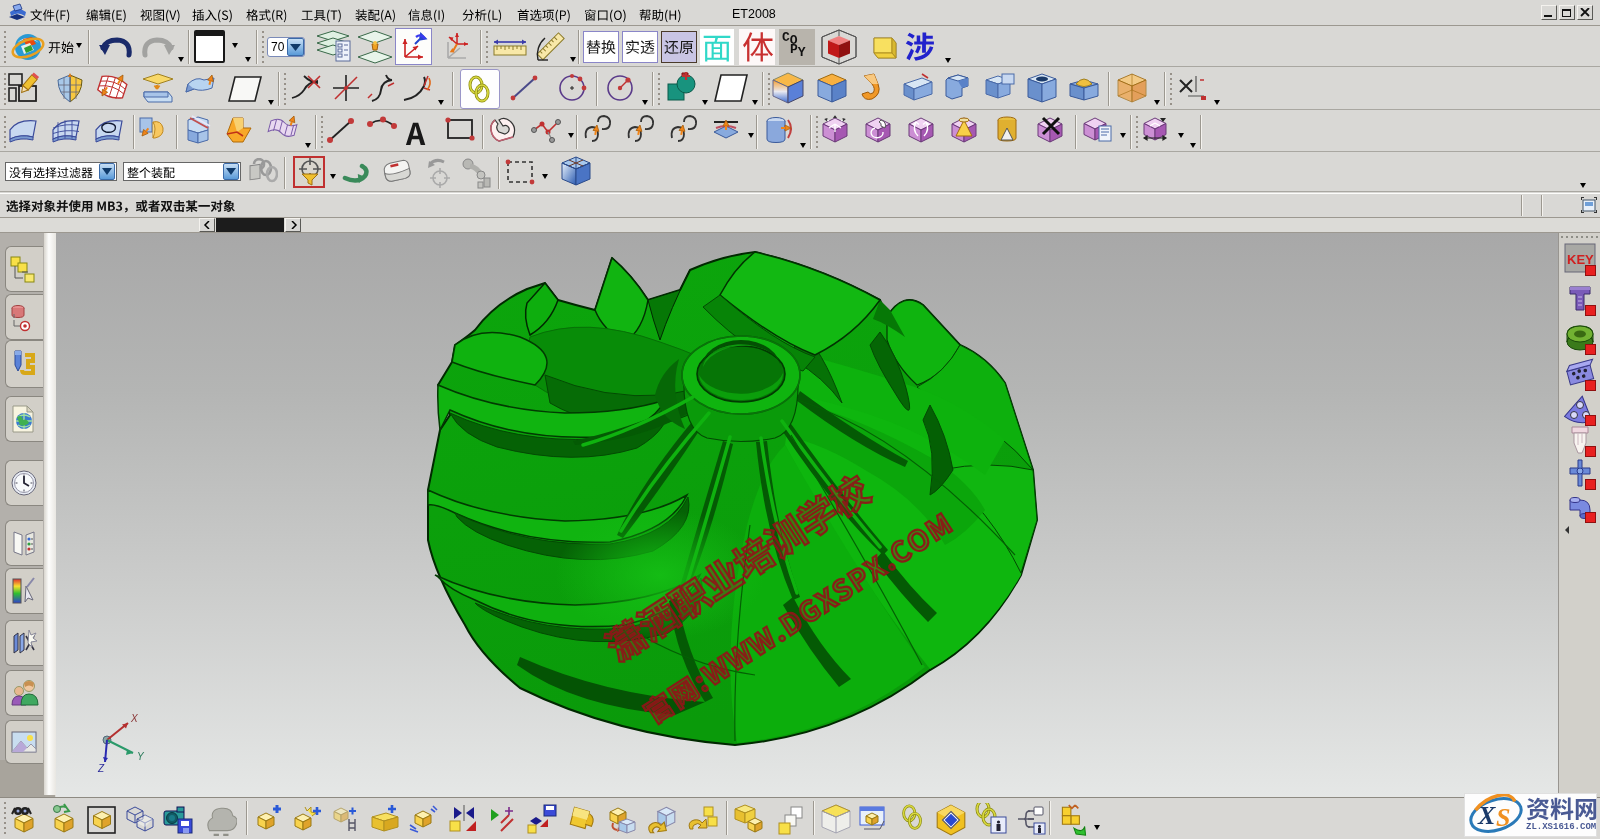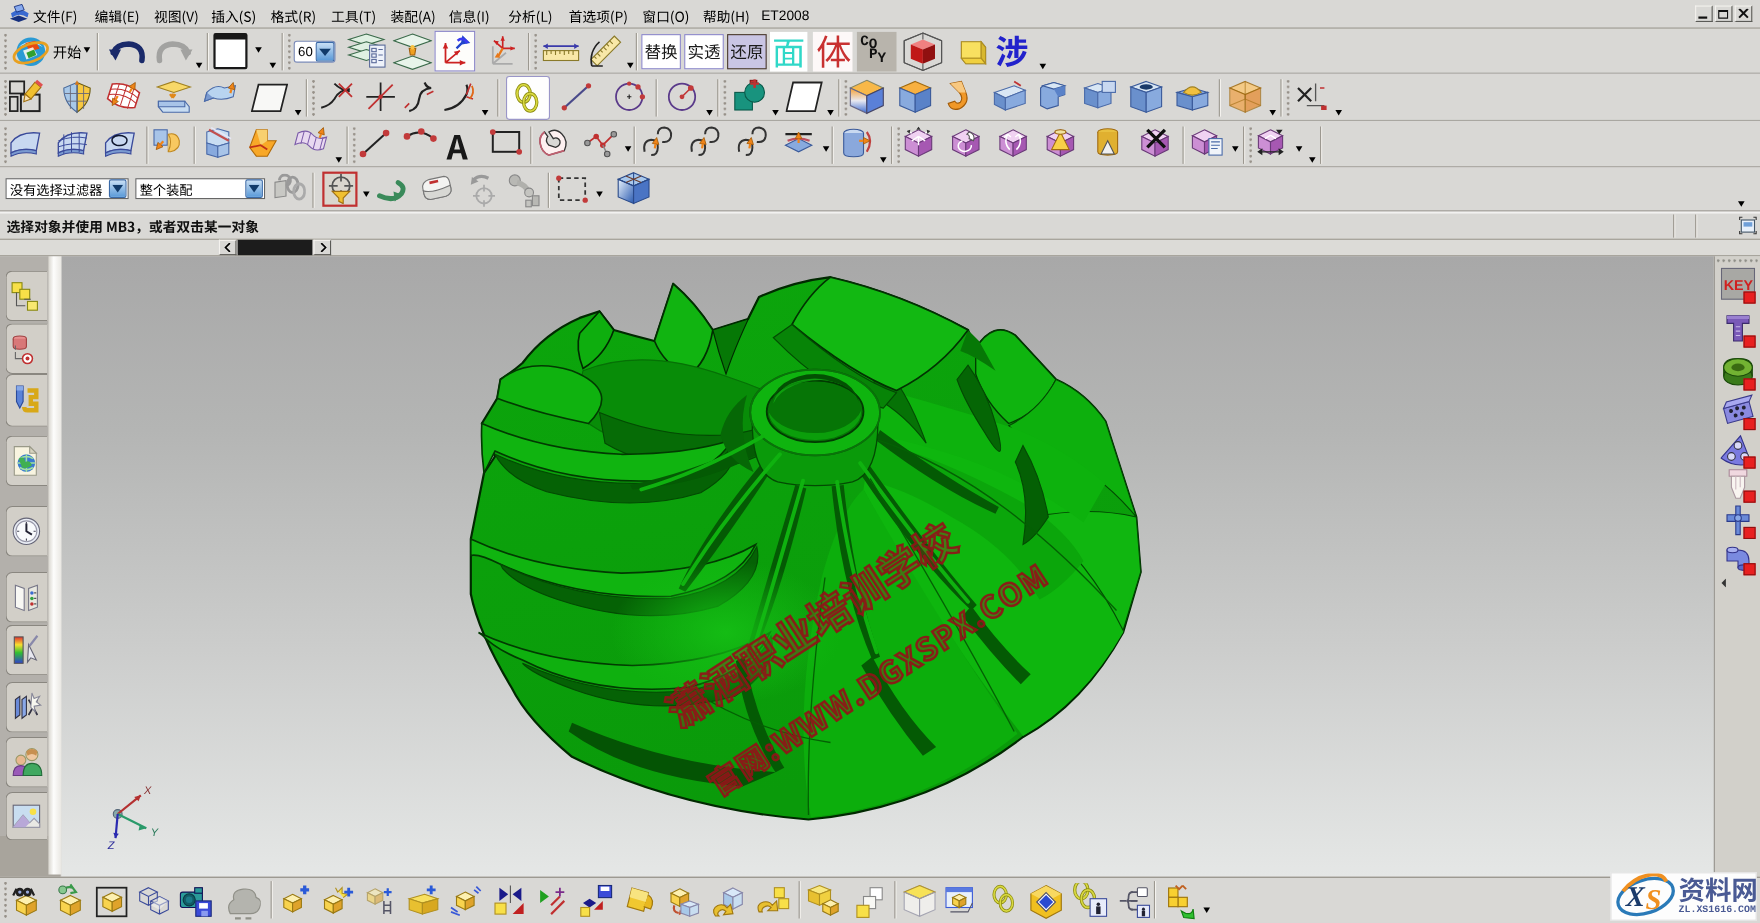--- a/index.html
+++ b/index.html
@@ -43,21 +43,21 @@
   </svg>
 <svg style="position:absolute;left:517px;top:6px;overflow:visible" width="55" height="18" viewBox="0 -13.8 55 18">
     <path d="M3.0 -3.9H9.4V-2.6H3.0ZM3.0 -4.7V-5.9H9.4V-4.7ZM3.0 -1.9H9.4V-0.6H3.0ZM2.9 -10.2C3.2 -9.8 3.7 -9.2 3.9 -8.8H0.7V-7.9H5.7C5.6 -7.5 5.5 -7.1 5.4 -6.7H2.1V1.0H3.0V0.3H9.4V1.0H10.4V-6.7H6.4L6.8 -7.9H11.9V-8.8H8.7C9.1 -9.2 9.5 -9.7 9.8 -10.2L8.8 -10.5C8.5 -10.0 8.0 -9.3 7.6 -8.8H4.3L4.9 -9.1C4.6 -9.5 4.1 -10.1 3.7 -10.6Z M13.3 -9.6C14.0 -9.0 14.8 -8.1 15.2 -7.5L16.0 -8.1C15.6 -8.7 14.7 -9.5 14.0 -10.1ZM18.1 -10.1C17.8 -9.0 17.2 -7.9 16.6 -7.2C16.8 -7.1 17.2 -6.8 17.4 -6.7C17.7 -7.0 17.9 -7.5 18.2 -8.0H20.0V-6.1H16.5V-5.3H18.8C18.6 -3.7 18.0 -2.5 16.2 -1.8C16.4 -1.6 16.6 -1.3 16.7 -1.0C18.8 -1.9 19.5 -3.3 19.7 -5.3H21.0V-2.4C21.0 -1.4 21.2 -1.2 22.1 -1.2C22.3 -1.2 23.2 -1.2 23.4 -1.2C24.1 -1.2 24.4 -1.6 24.5 -3.2C24.2 -3.2 23.8 -3.4 23.7 -3.5C23.6 -2.2 23.6 -2.0 23.3 -2.0C23.1 -2.0 22.4 -2.0 22.3 -2.0C22.0 -2.0 21.9 -2.1 21.9 -2.4V-5.3H24.4V-6.1H21.0V-8.0H23.9V-8.8H21.0V-10.5H20.0V-8.8H18.6C18.7 -9.1 18.9 -9.5 19.0 -9.9ZM15.6 -5.7H13.2V-4.8H14.7V-1.0C14.2 -0.8 13.6 -0.3 13.1 0.2L13.7 1.0C14.4 0.2 15.1 -0.4 15.5 -0.4C15.8 -0.4 16.2 -0.1 16.7 0.2C17.5 0.7 18.6 0.9 20.0 0.9C21.2 0.9 23.3 0.8 24.3 0.7C24.3 0.5 24.5 -0.0 24.6 -0.2C23.3 -0.1 21.4 -0.0 20.0 -0.0C18.7 -0.0 17.6 -0.1 16.9 -0.6C16.3 -0.9 16.0 -1.2 15.6 -1.2Z M32.7 -6.2V-3.6C32.7 -2.3 32.4 -0.7 29.0 0.2C29.2 0.4 29.5 0.8 29.6 1.0C33.1 -0.2 33.7 -2.0 33.7 -3.6V-6.2ZM33.6 -1.1C34.6 -0.5 35.8 0.4 36.4 1.0L37.0 0.3C36.4 -0.3 35.2 -1.1 34.2 -1.7ZM25.4 -2.3 25.6 -1.3C26.8 -1.7 28.3 -2.2 29.7 -2.7L29.6 -3.6L28.1 -3.1V-8.1H29.5V-9.0H25.6V-8.1H27.1V-2.8ZM30.2 -7.8V-1.9H31.1V-7.0H35.2V-1.9H36.1V-7.8H33.2C33.4 -8.2 33.6 -8.7 33.8 -9.1H37.0V-10.0H29.8V-9.1H32.7C32.5 -8.7 32.4 -8.2 32.2 -7.8Z M40.5 2.5 41.2 2.1C40.1 0.4 39.6 -1.8 39.6 -3.9C39.6 -6.0 40.1 -8.1 41.2 -9.9L40.5 -10.2C39.3 -8.3 38.6 -6.3 38.6 -3.9C38.6 -1.4 39.3 0.6 40.5 2.5Z M43.0 0.0H44.1V-3.7H45.6C47.7 -3.7 49.0 -4.5 49.0 -6.5C49.0 -8.5 47.7 -9.2 45.6 -9.2H43.0ZM44.1 -4.6V-8.2H45.5C47.1 -8.2 47.9 -7.8 47.9 -6.5C47.9 -5.2 47.1 -4.6 45.5 -4.6Z M50.9 2.5C52.0 0.6 52.7 -1.4 52.7 -3.9C52.7 -6.3 52.0 -8.3 50.9 -10.2L50.2 -9.9C51.2 -8.1 51.8 -6.0 51.8 -3.9C51.8 -1.8 51.2 0.4 50.2 2.1Z" fill="#000"></path>
   </svg>
 <svg style="position:absolute;left:584px;top:6px;overflow:visible" width="44" height="18" viewBox="0 -13.8 44 18">
     <path d="M4.6 -8.4C3.7 -7.6 2.3 -7.0 1.1 -6.7L1.6 -6.0C2.9 -6.4 4.3 -7.1 5.3 -8.0ZM7.2 -7.9C8.5 -7.3 10.1 -6.5 10.9 -5.9L11.5 -6.5C10.7 -7.1 9.0 -7.9 7.8 -8.4ZM5.4 -7.2C5.2 -6.8 4.9 -6.3 4.6 -5.9H2.1V1.0H3.0V0.5H9.6V1.0H10.6V-5.9H5.6C5.9 -6.2 6.1 -6.6 6.4 -7.0ZM3.0 -0.2V-5.2H9.6V-0.2ZM4.6 -2.7C5.1 -2.5 5.6 -2.3 6.1 -2.0C5.3 -1.6 4.4 -1.2 3.5 -1.0C3.6 -0.9 3.8 -0.6 3.9 -0.4C4.9 -0.7 6.0 -1.1 6.8 -1.7C7.5 -1.3 8.1 -0.9 8.4 -0.6L8.9 -1.2C8.6 -1.5 8.0 -1.8 7.4 -2.1C8.0 -2.6 8.5 -3.2 8.8 -4.0L8.3 -4.2L8.2 -4.2H5.3C5.5 -4.4 5.6 -4.6 5.7 -4.8L4.9 -4.9C4.7 -4.3 4.2 -3.6 3.4 -3.1C3.6 -3.0 3.9 -2.8 4.0 -2.6C4.4 -2.9 4.7 -3.2 4.9 -3.6H7.8C7.5 -3.2 7.2 -2.8 6.8 -2.5C6.2 -2.7 5.6 -3.0 5.0 -3.2ZM5.3 -10.3C5.5 -10.1 5.6 -9.7 5.8 -9.4H1.0V-7.5H1.9V-8.7H10.6V-7.5H11.5V-9.4H6.9C6.7 -9.8 6.5 -10.2 6.3 -10.6Z M14.1 -9.2V0.7H15.1V-0.4H22.5V0.6H23.5V-9.2ZM15.1 -1.3V-8.2H22.5V-1.3Z M28.0 2.5 28.7 2.1C27.6 0.4 27.1 -1.8 27.1 -3.9C27.1 -6.0 27.6 -8.1 28.7 -9.9L28.0 -10.2C26.8 -8.3 26.1 -6.3 26.1 -3.9C26.1 -1.4 26.8 0.6 28.0 2.5Z M33.9 0.2C36.2 0.2 37.8 -1.7 37.8 -4.6C37.8 -7.6 36.2 -9.3 33.9 -9.3C31.6 -9.3 30.0 -7.6 30.0 -4.6C30.0 -1.7 31.6 0.2 33.9 0.2ZM33.9 -0.9C32.2 -0.9 31.1 -2.3 31.1 -4.6C31.1 -6.9 32.2 -8.3 33.9 -8.3C35.5 -8.3 36.6 -6.9 36.6 -4.6C36.6 -2.3 35.5 -0.9 33.9 -0.9Z M39.7 2.5C40.9 0.6 41.6 -1.4 41.6 -3.9C41.6 -6.3 40.9 -8.3 39.7 -10.2L39.0 -9.9C40.1 -8.1 40.6 -6.0 40.6 -3.9C40.6 -1.8 40.1 0.4 39.0 2.1Z" fill="#000"></path>
   </svg>
 <svg style="position:absolute;left:639px;top:6px;overflow:visible" width="44" height="18" viewBox="0 -13.8 44 18">
     <path d="M3.4 -10.5V-9.5H0.8V-8.8H3.4V-7.8H1.1V-7.1H3.4V-6.8C3.4 -6.6 3.4 -6.4 3.3 -6.1H0.6V-5.4H3.0C2.6 -4.8 1.9 -4.2 0.9 -3.9C1.1 -3.7 1.4 -3.4 1.5 -3.2C2.9 -3.8 3.6 -4.6 4.0 -5.4H6.8V-6.1H4.3C4.4 -6.4 4.4 -6.6 4.4 -6.8V-7.1H6.4V-7.8H4.4V-8.8H6.7V-9.5H4.4V-10.5ZM7.3 -10.0V-3.8H8.2V-9.2H10.3C10.0 -8.6 9.6 -8.0 9.2 -7.5C10.3 -6.8 10.7 -6.3 10.7 -5.8C10.7 -5.6 10.6 -5.4 10.4 -5.3C10.2 -5.2 10.0 -5.2 9.9 -5.2C9.5 -5.2 9.0 -5.2 8.5 -5.2C8.7 -5.0 8.8 -4.7 8.8 -4.4C9.3 -4.4 9.8 -4.4 10.2 -4.4C10.5 -4.5 10.8 -4.5 11.0 -4.6C11.4 -4.9 11.6 -5.2 11.6 -5.8C11.6 -6.3 11.2 -6.9 10.2 -7.6C10.7 -8.2 11.2 -9.0 11.7 -9.6L11.1 -10.0L10.9 -10.0ZM1.9 -3.3V0.3H2.8V-2.4H5.7V1.0H6.7V-2.4H9.9V-0.7C9.9 -0.6 9.8 -0.5 9.6 -0.5C9.4 -0.5 8.7 -0.5 7.9 -0.5C8.0 -0.3 8.1 0.1 8.2 0.3C9.2 0.3 9.9 0.3 10.3 0.2C10.7 0.0 10.8 -0.2 10.8 -0.7V-3.3H6.7V-4.3H5.7V-3.3Z M20.4 -10.5C20.4 -9.5 20.4 -8.6 20.4 -7.7H18.3V-6.8H20.4C20.2 -3.8 19.5 -1.2 17.1 0.3C17.4 0.5 17.7 0.8 17.8 1.0C20.4 -0.7 21.1 -3.5 21.2 -6.8H23.2C23.1 -2.2 23.0 -0.5 22.6 -0.1C22.5 0.0 22.4 0.1 22.2 0.1C21.9 0.1 21.2 0.0 20.5 -0.0C20.7 0.2 20.8 0.6 20.8 0.9C21.5 0.9 22.2 0.9 22.6 0.9C23.0 0.9 23.2 0.8 23.5 0.4C23.9 -0.1 24.0 -1.9 24.1 -7.2C24.1 -7.3 24.1 -7.7 24.1 -7.7H21.3C21.3 -8.6 21.3 -9.5 21.3 -10.5ZM12.9 -1.2 13.1 -0.2C14.6 -0.6 16.7 -1.1 18.7 -1.5L18.6 -2.4L17.9 -2.2V-9.9H13.8V-1.4ZM14.7 -1.5V-3.7H17.0V-2.0ZM14.7 -6.4H17.0V-4.5H14.7ZM14.7 -7.2V-9.0H17.0V-7.2Z M28.0 2.5 28.7 2.1C27.6 0.4 27.1 -1.8 27.1 -3.9C27.1 -6.0 27.6 -8.1 28.7 -9.9L28.0 -10.2C26.8 -8.3 26.1 -6.3 26.1 -3.9C26.1 -1.4 26.8 0.6 28.0 2.5Z M30.5 0.0H31.6V-4.3H35.9V0.0H37.1V-9.2H35.9V-5.3H31.6V-9.2H30.5Z M39.6 2.5C40.7 0.6 41.4 -1.4 41.4 -3.9C41.4 -6.3 40.7 -8.3 39.6 -10.2L38.9 -9.9C39.9 -8.1 40.5 -6.0 40.5 -3.9C40.5 -1.8 39.9 0.4 38.9 2.1Z" fill="#000"></path>
   </svg>
-<div class="ab" style="left:692px;top:7px;font-size:12.5px;color:#000">ET2008</div>
+<div class="ab" style="left:732px;top:7px;font-size:12.5px;color:#000">ET2008</div>
 <div class="ab" style="left:1541px;top:5px;width:16px;height:15px;background:#d9d8d5;border:1px solid;border-color:#f4f2ee #5a5a56 #5a5a56 #f4f2ee"></div>
 <div class="ab" style="left:1559px;top:5px;width:16px;height:15px;background:#d9d8d5;border:1px solid;border-color:#f4f2ee #5a5a56 #5a5a56 #f4f2ee"></div>
 <div class="ab" style="left:1577px;top:5px;width:16px;height:15px;background:#d9d8d5;border:1px solid;border-color:#f4f2ee #5a5a56 #5a5a56 #f4f2ee"></div>
 <div class="ab" style="left:1544px;top:15px;width:8px;height:2px;background:#111"></div>
 <div class="ab" style="left:1562px;top:9px;width:9px;height:8px;border:1px solid #111;border-top-width:2px"></div>
 <svg class="ab" style="left:1580px;top:8px" width="10" height="9" viewBox="0 0 10 9">
     <path d="M1 0 L9 8 M9 0 L1 8" stroke="#111" stroke-width="1.8"></path>
   </svg>
 <div class="ab" style="left:0;top:27px;width:1600px;height:40px;background:#d9d8d5;border-bottom:1px solid #a9a7a1"></div>
 <div class="grip" style="left:3px;top:30px;height:34px"></div>
@@ -84,21 +84,21 @@
 <path d="M35 12 L29 22 L24 12 Z" fill="#a2a2a0"></path>
   </svg>
 <div class="da" style="left:178px;top:57px"></div>
 <div class="vsep" style="left:188px;top:30px;height:34px"></div>
 <div class="ab" style="left:194px;top:30px;width:31px;height:33px;background:#fff;border:2px solid #181818;border-top:6px solid #181818;border-radius:2px"></div>
 <div class="da" style="left:232px;top:43px"></div>
 <div class="da" style="left:245px;top:57px"></div>
 <div class="vsep" style="left:256px;top:30px;height:34px"></div>
 <div class="grip" style="left:261px;top:30px;height:34px"></div>
 <div class="ab" style="left:267px;top:37px;width:38px;height:20px;background:#fff;border:1px solid #7a8ab8;border-radius:3px"></div>
-<div class="ab" style="left:271px;top:40px;font-size:12px;color:#000">60</div>
+<div class="ab" style="left:271px;top:40px;font-size:12px;color:#000">70</div>
 <div class="ab" style="left:287px;top:38px;width:17px;height:18px;background:linear-gradient(180deg,#c8dff5,#5a9ad8);border:1px solid #3a6aa8;border-radius:2px"></div>
 <svg class="ic" style="left:290px;top:44px" width="11" height="8">
     <path d="M0 0 L5.5 7 L11 0 Z" fill="#103a6a"></path>
   </svg>
 <svg class="ic" style="left:315px;top:29px" width="38" height="36" viewBox="0 0 38 36">
 <g stroke="#3a6a4a" stroke-width="1" fill="#dff0e2">
 <polygon points="18,2 34,7 18,12 2,7"></polygon>
       <polygon points="18,9 34,14 18,19 2,14"></polygon>
       <polygon points="18,16 34,21 18,26 2,21"></polygon>
     </g>

